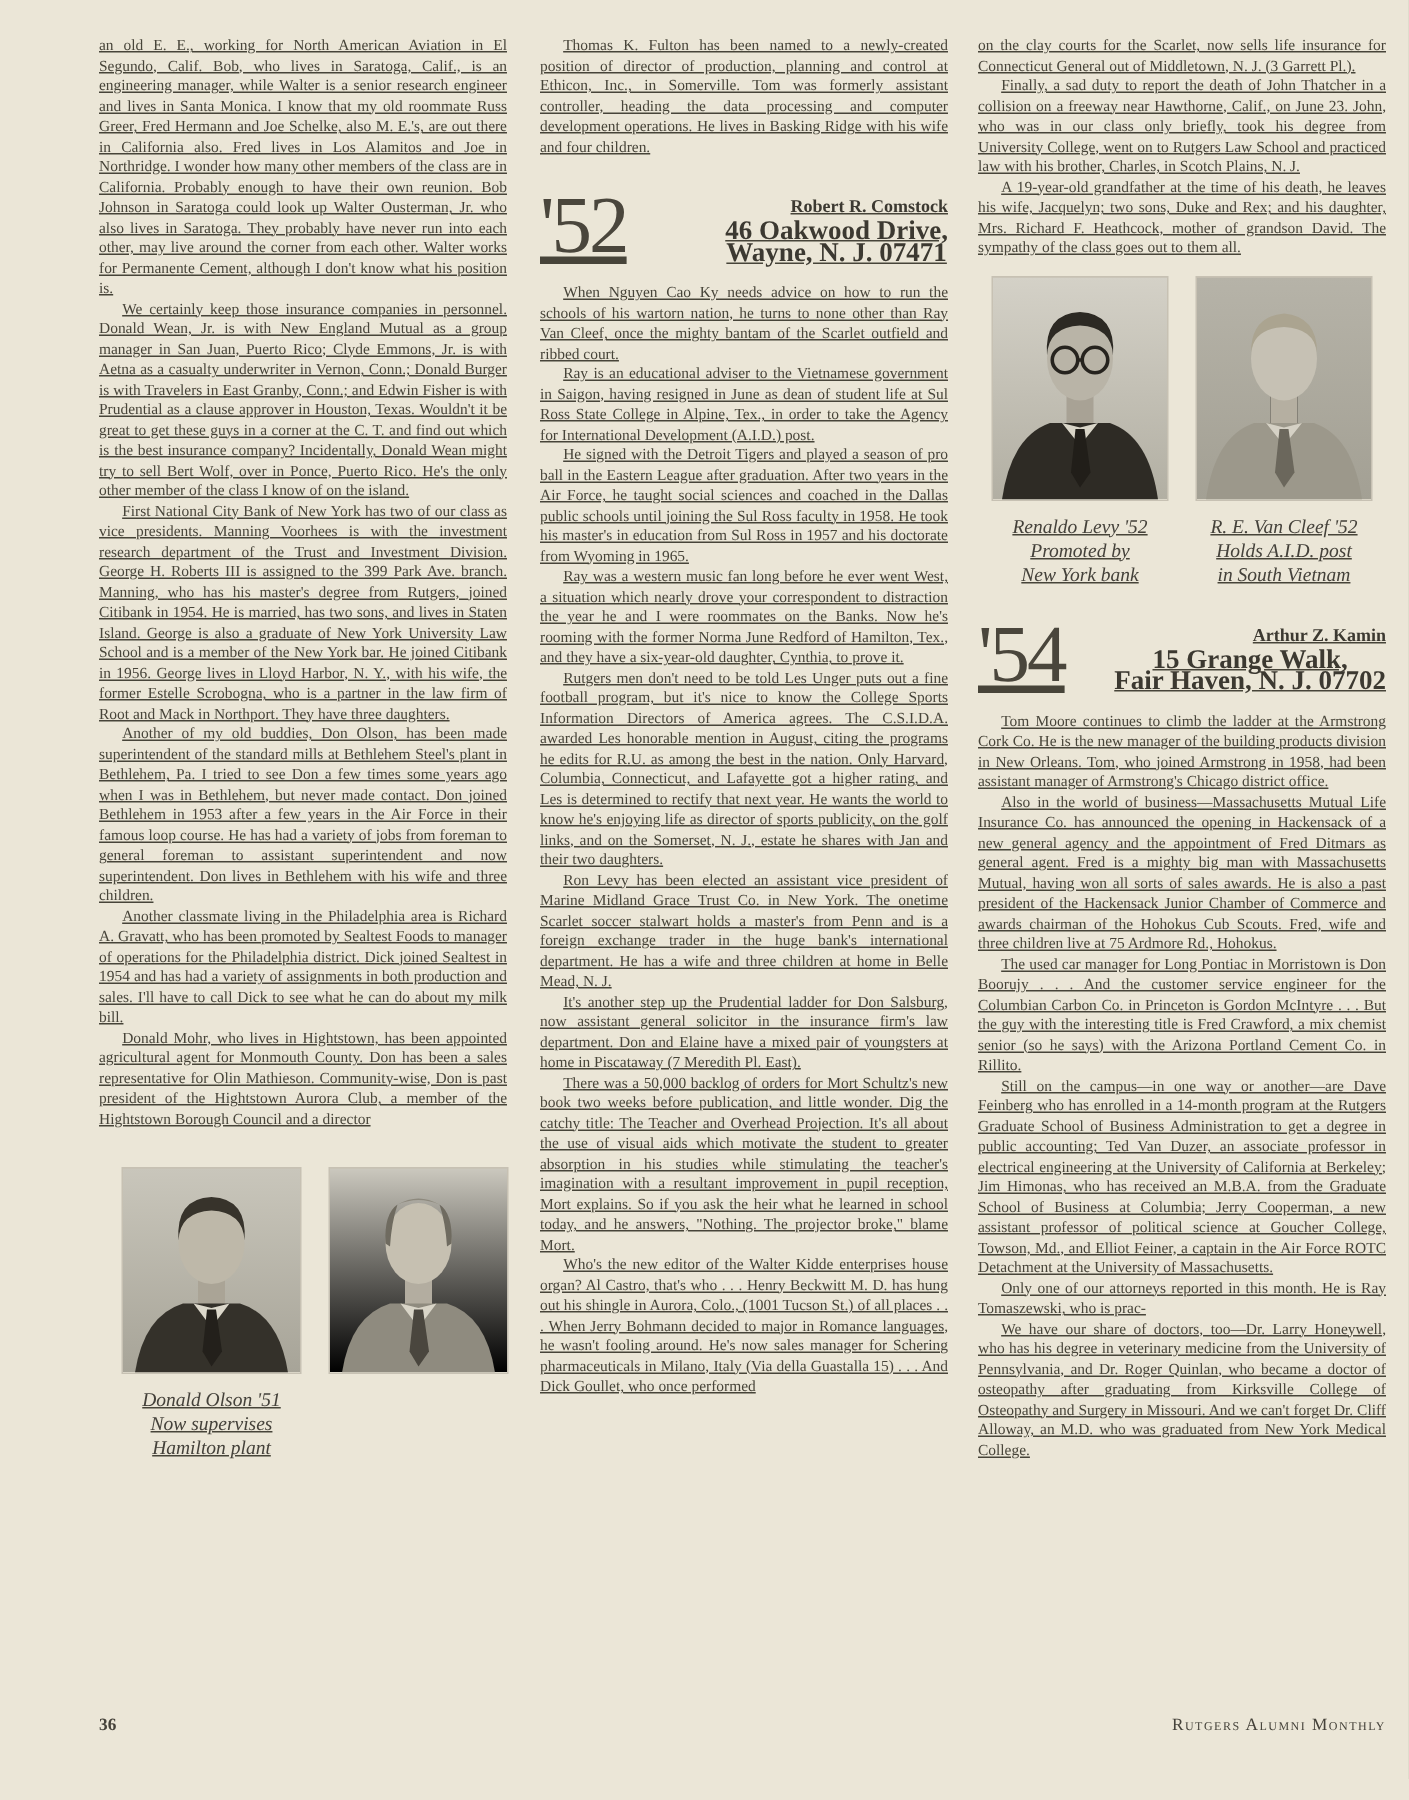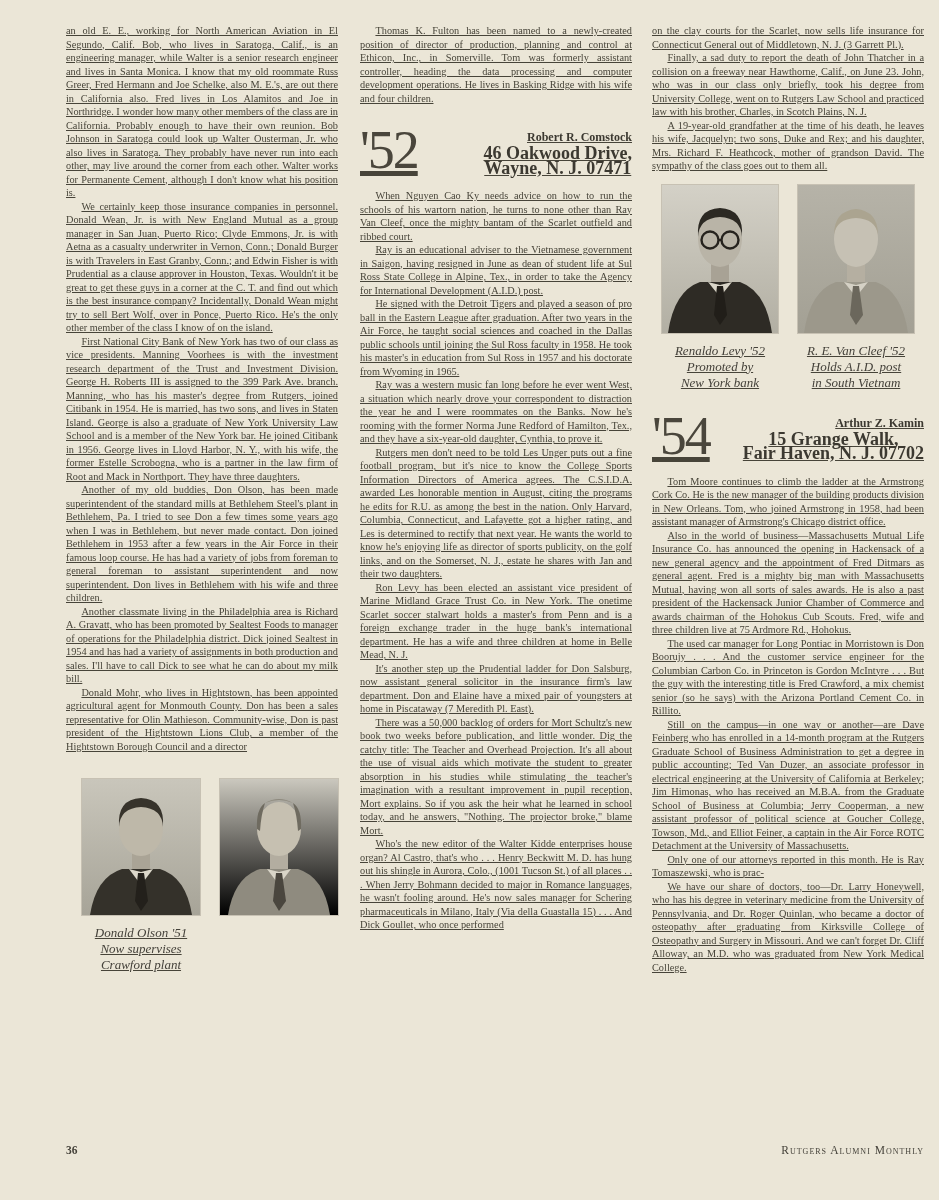--- a/index.html
+++ b/index.html
@@ -40,21 +40,21 @@
 <body>
 
 <div id="page">
 
   <div class="col" id="col1">
     <p class="bt">an old E. E., working for North American Aviation in El Segundo, Calif. Bob, who lives in Saratoga, Calif., is an engineering manager, while Walter is a senior research engineer and lives in Santa Monica. I know that my old roommate Russ Greer, Fred Hermann and Joe Schelke, also M. E.'s, are out there in California also. Fred lives in Los Alamitos and Joe in Northridge. I wonder how many other members of the class are in California. Probably enough to have their own reunion. Bob Johnson in Saratoga could look up Walter Ousterman, Jr. who also lives in Saratoga. They probably have never run into each other, may live around the corner from each other. Walter works for Permanente Cement, although I don't know what his position is.</p>
     <p class="bt indent">We certainly keep those insurance companies in personnel. Donald Wean, Jr. is with New England Mutual as a group manager in San Juan, Puerto Rico; Clyde Emmons, Jr. is with Aetna as a casualty underwriter in Vernon, Conn.; Donald Burger is with Travelers in East Granby, Conn.; and Edwin Fisher is with Prudential as a clause approver in Houston, Texas. Wouldn't it be great to get these guys in a corner at the C. T. and find out which is the best insurance company? Incidentally, Donald Wean might try to sell Bert Wolf, over in Ponce, Puerto Rico. He's the only other member of the class I know of on the island.</p>
     <p class="bt indent">First National City Bank of New York has two of our class as vice presidents. Manning Voorhees is with the investment research department of the Trust and Investment Division. George H. Roberts III is assigned to the 399 Park Ave. branch. Manning, who has his master's degree from Rutgers, joined Citibank in 1954. He is married, has two sons, and lives in Staten Island. George is also a graduate of New York University Law School and is a member of the New York bar. He joined Citibank in 1956. George lives in Lloyd Harbor, N. Y., with his wife, the former Estelle Scrobogna, who is a partner in the law firm of Root and Mack in Northport. They have three daughters.</p>
     <p class="bt indent">Another of my old buddies, Don Olson, has been made superintendent of the standard mills at Bethlehem Steel's plant in Bethlehem, Pa. I tried to see Don a few times some years ago when I was in Bethlehem, but never made contact. Don joined Bethlehem in 1953 after a few years in the Air Force in their famous loop course. He has had a variety of jobs from foreman to general foreman to assistant superintendent and now superintendent. Don lives in Bethlehem with his wife and three children.</p>
     <p class="bt indent">Another classmate living in the Philadelphia area is Richard A. Gravatt, who has been promoted by Sealtest Foods to manager of operations for the Philadelphia district. Dick joined Sealtest in 1954 and has had a variety of assignments in both production and sales. I'll have to call Dick to see what he can do about my milk bill.</p>
-    <p class="bt indent">Donald Mohr, who lives in Hightstown, has been appointed agricultural agent for Monmouth County. Don has been a sales representative for Olin Mathieson. Community-wise, Don is past president of the Hightstown Lions Club, a member of the Hightstown Borough Council and a director</p>
+    <p class="bt indent">Donald Mohr, who lives in Hightstown, has been appointed agricultural agent for Monmouth County. Don has been a sales representative for Olin Mathieson. Community-wise, Don is past president of the Hightstown Aurora Club, a member of the Hightstown Borough Council and a director</p>
 
     <div class="photo-row">
       <figure>
         <svg width="118" height="136" viewBox="0 0 118 136">
           <defs>
             <linearGradient id="g-olson" x1="0" y1="0" x2="0" y2="1">
               <stop offset="0" stop-color="#c9c6bb"></stop>
                 <stop offset="1" stop-color="#a7a498"></stop>
             </linearGradient>
           </defs>
@@ -62,21 +62,21 @@
           <rect x="50" y="70" width="18" height="22" fill="#aaa496"></rect>
           <path d="M8 136 Q14 98 40 90 L78 90 Q104 98 110 136 Z" fill="#34312a"></path>
           <ellipse cx="59" cy="50" rx="22" ry="27" fill="#beb8a9"></ellipse>
           <path d="M37 48 Q35 20 59 19 Q83 20 81 48 Q80 29 59 28 Q38 29 37 48 Z" fill="#37332b"></path>
           <path d="M47 90 L59 106 L71 90 L59 93 Z" fill="#dcd8cb"></path>
           <path d="M56 94 L62 94 L66 122 L59 132 L53 122 Z" fill="#23201b"></path>
         </svg>
         <figcaption>
           <span>Donald Olson '51</span>
           <span>Now supervises</span>
-          <span>Crawford plant</span>
+          <span>Hamilton plant</span>
         </figcaption>
       </figure>
       <figure>
         <svg width="118" height="136" viewBox="0 0 118 136">
           <defs>
             <linearGradient id="g-fox" x1="0" y1="0" x2="0" y2="1">
               <stop offset="0" stop-color="#cbc8be"></stop>
                 <stop offset="1" stop-color="#b0ad a1"></stop>
               <stop offset="1" stop-color="#b0ada1"></stop>
             </linearGradient>

